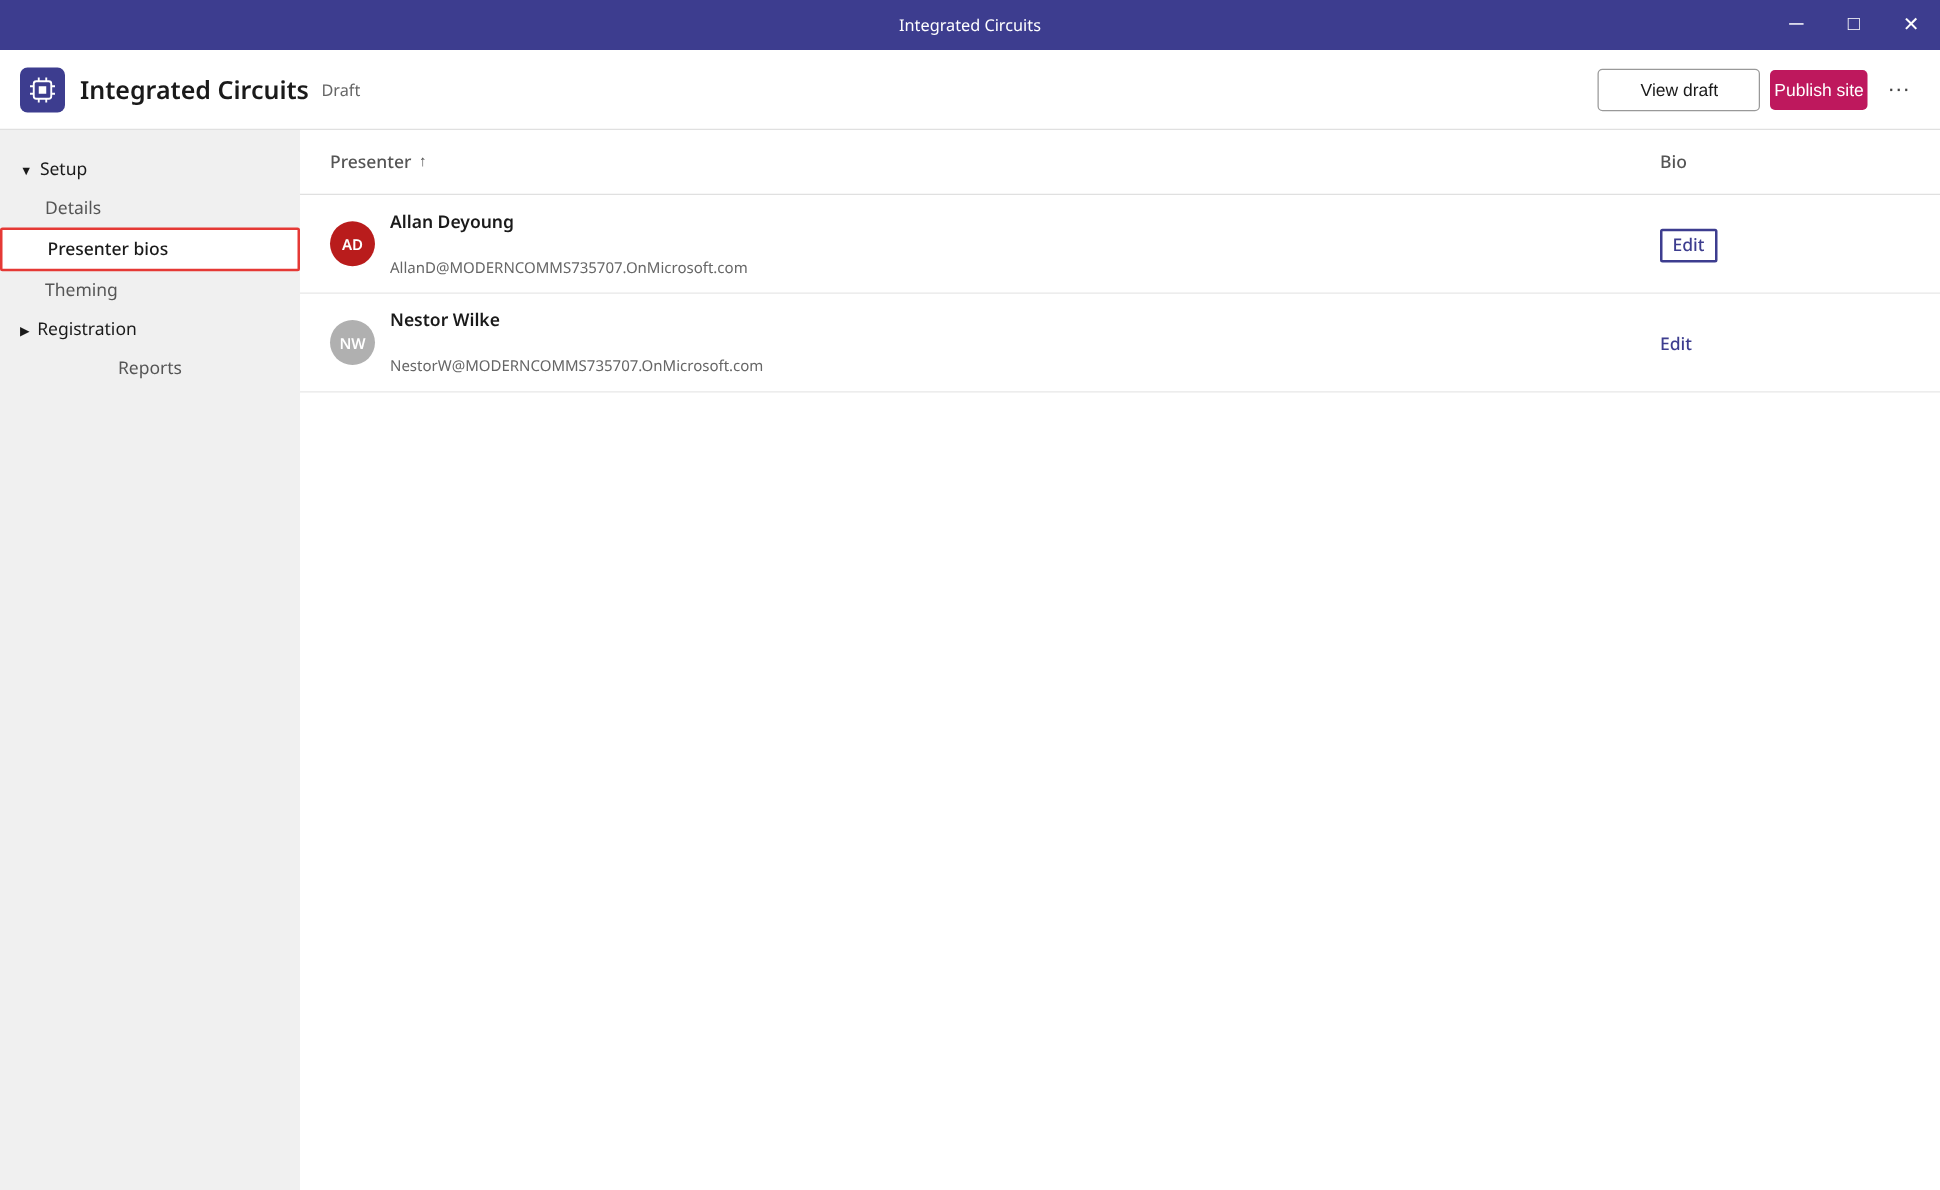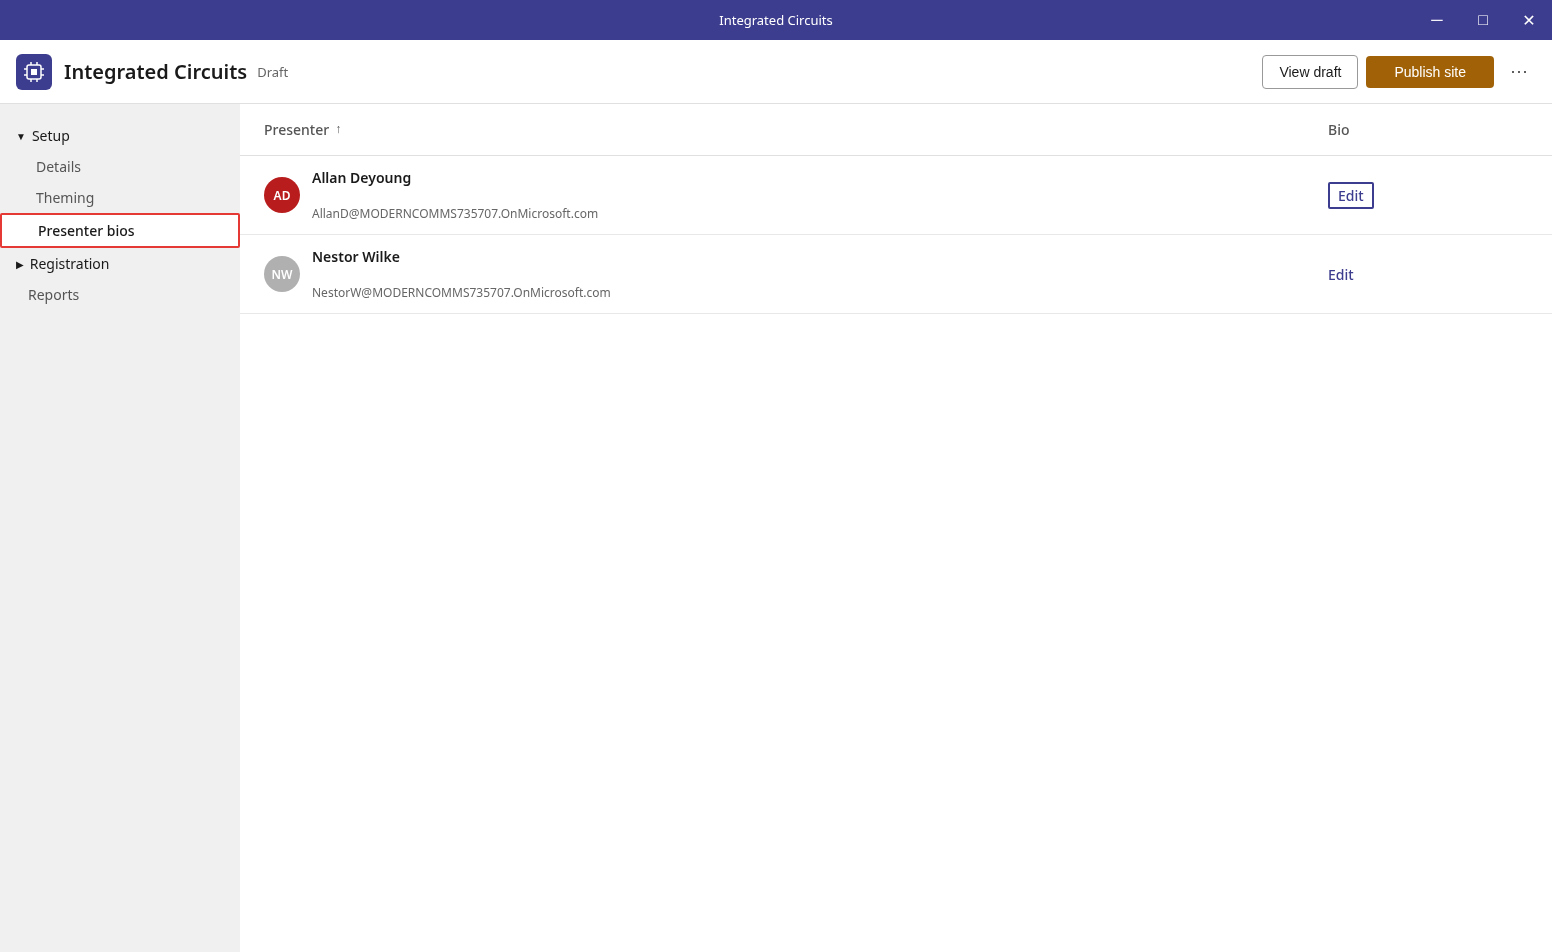--- a/index.html
+++ b/index.html
@@ -74,31 +74,31 @@
     }
     .header-actions {
       margin-left: auto;
       display: flex;
       align-items: center;
       gap: 8px;
     }
     .btn-view-draft {
       border: 1px solid #999;
       background: white;
-      padding: 8px 16px;
+      padding: 8px 33px;
       border-radius: 4px;
       font-size: 14px;
       cursor: pointer;
       color: #1a1a1a;
     }
     .btn-publish {
-      background: #a16207;
+      background: #be185d;
       color: white;
       border: none;
-      padding: 8px 28px;
+      padding: 8px 3px;
       border-radius: 4px;
       font-size: 14px;
       cursor: pointer;
       font-weight: 500;
       text-align: center;
     }
     .btn-more {
       background: transparent;
       border: none;
       cursor: pointer;
@@ -280,31 +280,31 @@
 <div class="content-area">
 
   <div class="sidebar">
     <div class="sidebar-section-header">
       <span class="chevron">▼</span>
       <span>Setup</span>
     </div>
     <div class="sidebar-item">
       <span>Details</span>
     </div>
+    <div class="sidebar-item active">
+      <span>Presenter bios</span>
+    </div>
     <div class="sidebar-item">
       <span>Theming</span>
-    </div>
-    <div class="sidebar-item active">
-      <span>Presenter bios</span>
     </div>
     <div class="sidebar-section-header">
       <span class="chevron">▶</span>
       <span>Registration</span>
     </div>
-    <div class="sidebar-item" style="padding-left: 28px;">
+    <div class="sidebar-item" style="padding-left: 16px; text-align: center;">
       <span>Reports</span>
     </div>
   </div>
 
   <div class="main-content">
     <div class="presenters-table">
 
       <div class="table-header">
         <div class="col-presenter">
           <span>Presenter</span>

